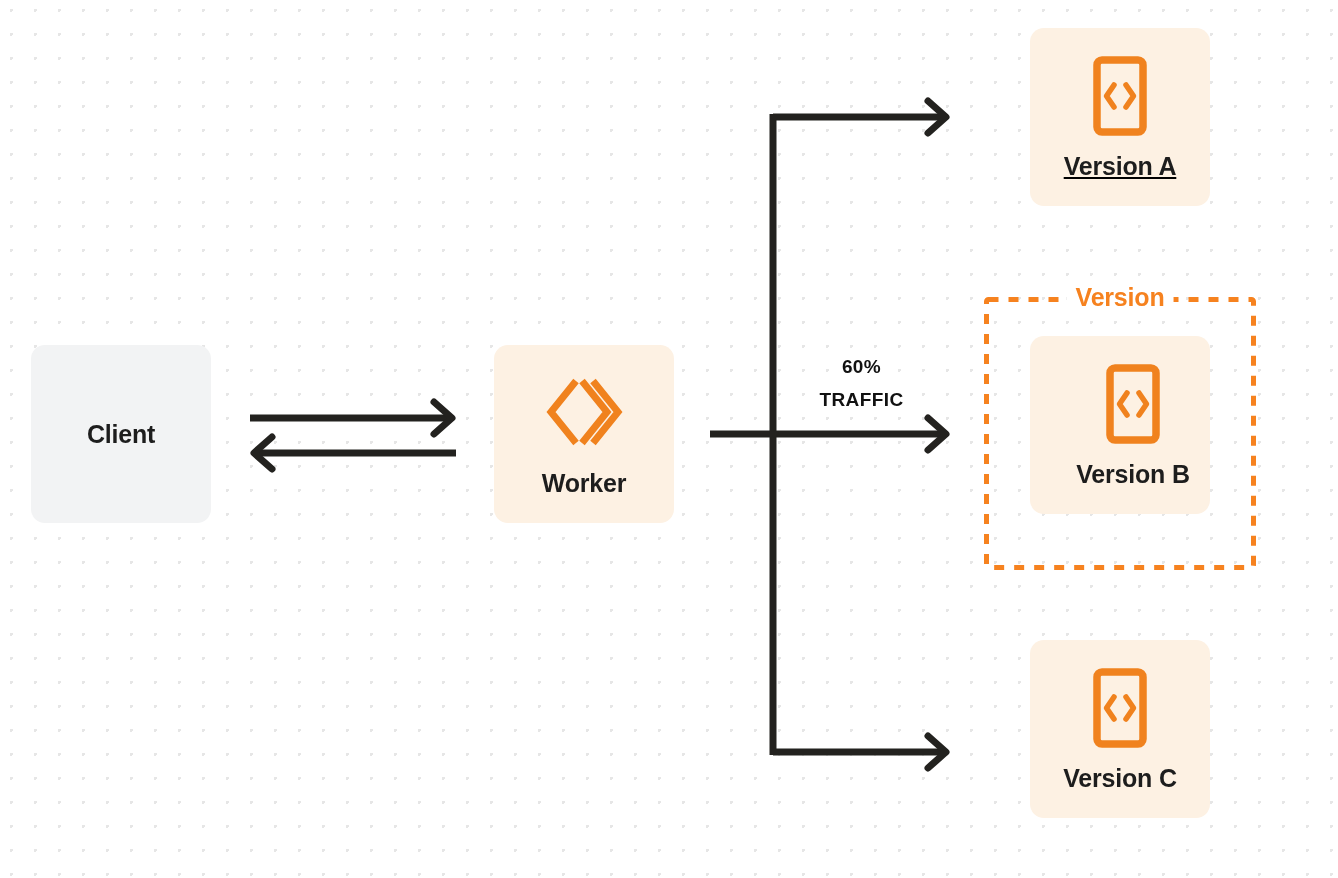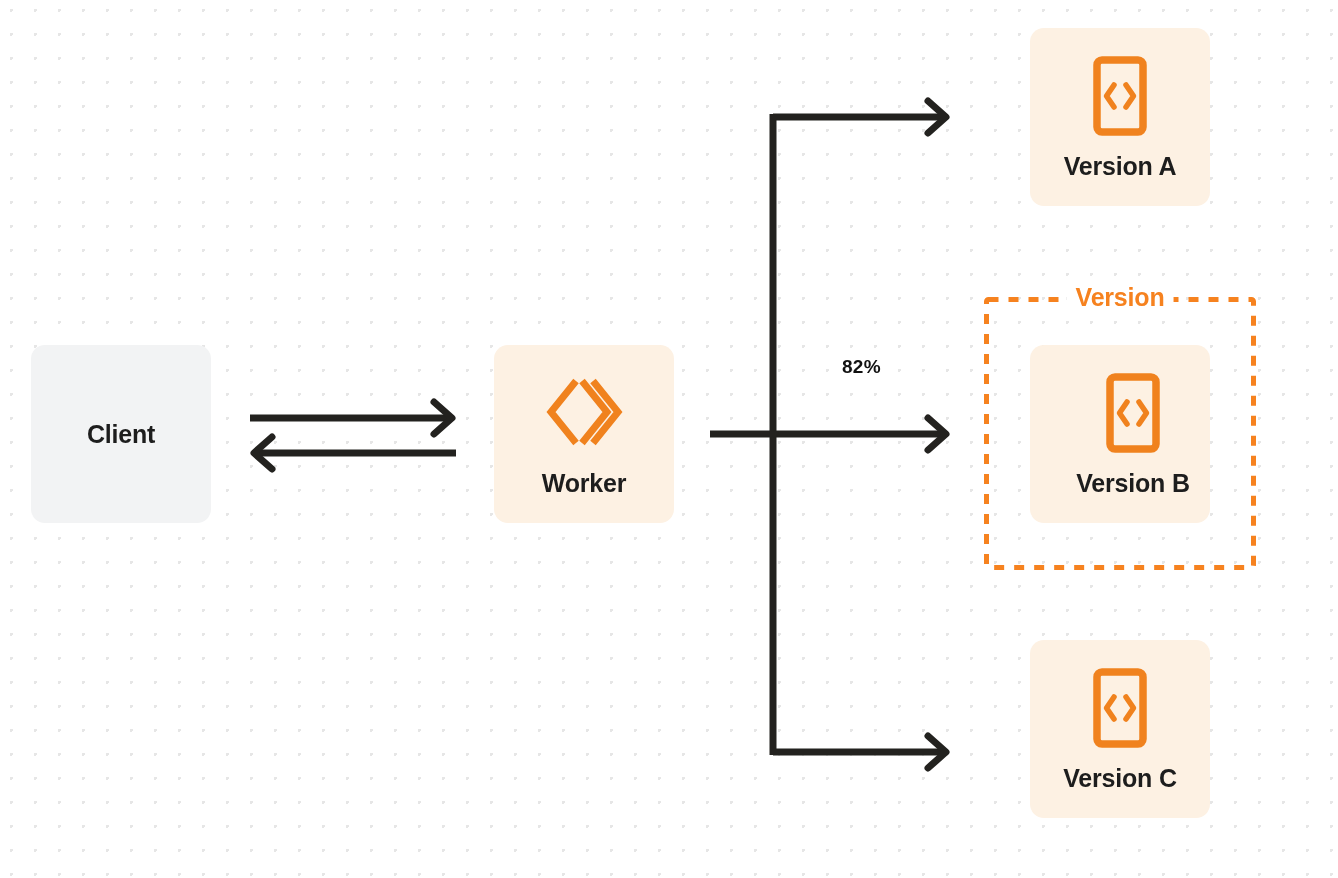--- a/index.html
+++ b/index.html
@@ -60,22 +60,22 @@
   }
   #worker-node .node-label { margin-top: 20px; }
 
   
   .version-node {
     width: 180px;
     height: 178px;
     background: #fdf1e3;
     left: 1030px;
   }
-  #version-a-node { top: 28px; }
-  #version-b-node { top: 345px; padding-left: 26px; }
+  #version-a-node { top: 28px; text-decoration: underline; }
+  #version-b-node { top: 336px; padding-left: 26px; }
   #version-c-node { top: 640px; text-align: center; }
   .version-node .node-label { margin-top: 18px; }
 
   .icon-wrap {
     display: block;
     line-height: 0;
   }
 
   
   #deployed-frame {
@@ -167,21 +167,22 @@
 
       <path class="wire" d="M 773 434 L 942 434"></path>
       <path class="head" d="M 928 418 L 946 434 L 928 450"></path>
 
       <path class="wire" d="M 773 752 L 942 752"></path>
       <path class="head" d="M 928 736 L 946 752 L 928 768"></path>
     </g>
   </svg>
 
   <div id="traffic-label">
-    <span class="traffic-line">82%</span>
+    <span class="traffic-line">60%</span>
+    <span class="traffic-line">TRAFFIC</span>
   </div>
 
   <div class="node" id="client-node">
     <span class="node-label">Client</span>
   </div>
 
   <div class="node" id="worker-node">
     <span class="icon-wrap">
       <svg width="78" height="78" viewBox="0 0 78 78" xmlns="http://www.w3.org/2000/svg">
 

